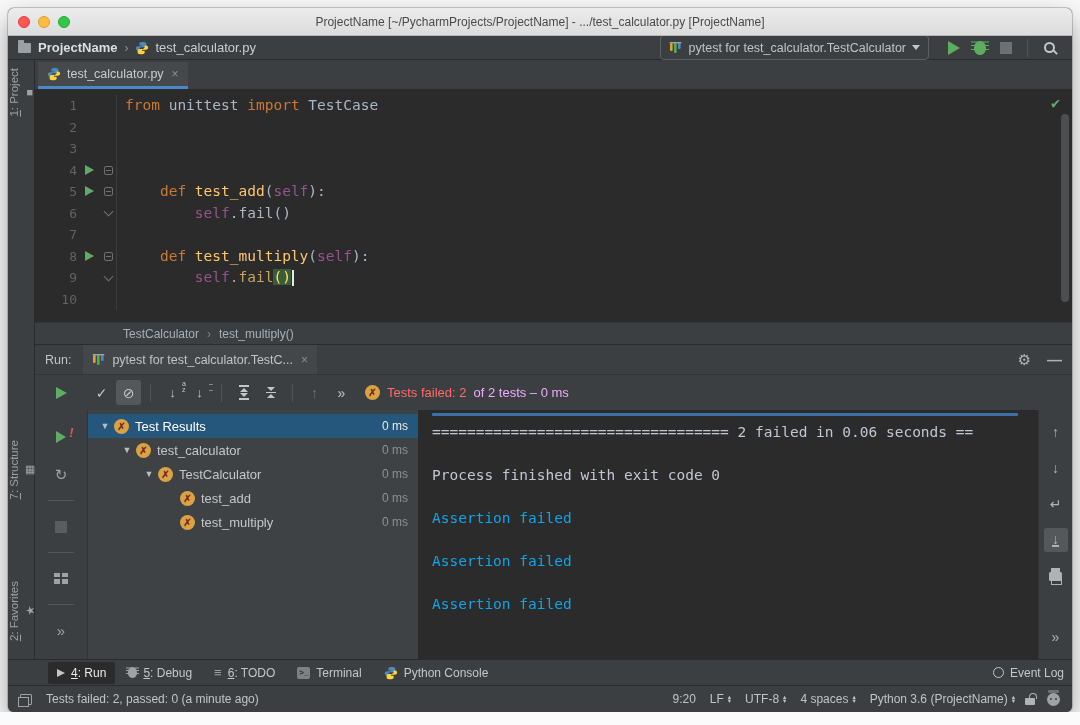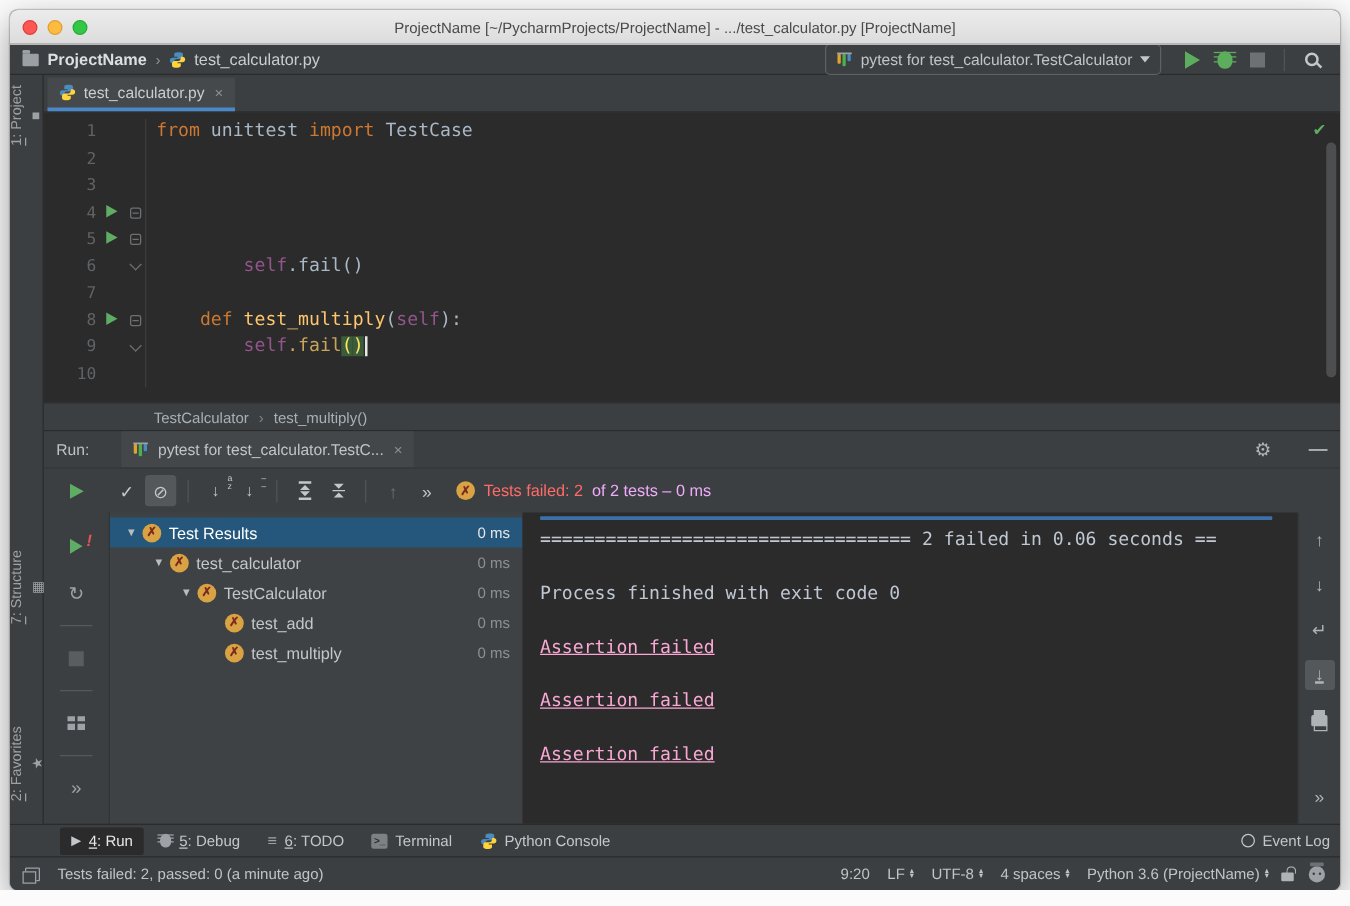--- a/index.html
+++ b/index.html
@@ -69,21 +69,21 @@
   .code { white-space:pre; padding-left:8px; color:#a9b7c6; }
   .tk-kw{color:#cc7832;} .tk-id{color:#a9b7c6;} .tk-fn{color:#ffc66d;} .tk-self{color:#94558d;} .tk-warm{color:#c9a45c;}
   .tk-hl{background:#3a5c3a;color:#ffe45e;}
   .caret { display:inline-block; width:2px; height:16px; background:#e8e8e8; vertical-align:middle; margin-left:1px; }
   .insp-ok { position:absolute; top:4px; right:12px; color:#5fad65; font-size:15px; font-weight:bold; }
   .escroll { position:absolute; right:3px; top:24px; width:8px; height:188px; background:#595b5d; border-radius:4px; opacity:.75; }
   
   .bcrumbs { height:22px; flex:none; background:#3c3f41; border-top:1px solid #323537; display:flex; align-items:center;
     padding-left:88px; gap:8px; font-size:12px; color:#a8b0b6; }
   
-  .runheader { height:30px; flex:none; background:#3c3f41; border-top:1px solid #2b2b2b; display:flex; align-items:center; padding:0 10px; font-size:12.5px;gap:14px; }
+  .runheader { height:30px; flex:none; background:#3c3f41; border-top:1px solid #2b2b2b; display:flex; align-items:center; padding:0 10px; font-size:12.5px; }
   .runheader .rlabel { color:#bfc4c7; margin-right:12px; }
   .runtab { display:flex; align-items:center; gap:6px; color:#bfc4c7; background:#434749; height:100%; padding:0 9px; }
   .gear { color:#b0b3b5; font-size:15px; }
   .hidebtn { color:#b0b3b5; font-size:15px; font-weight:bold; margin-left:16px; }
   
   .testbar { height:36px; flex:none; background:#3c3f41; border-top:1px solid #333638; display:flex; align-items:center; }
   .testbar .leftcell { width:53px; flex:none; display:flex; justify-content:center; }
   .ticon { width:25px; height:25px; display:flex; align-items:center; justify-content:center; color:#c3c7ca; font-size:14px; border-radius:3px; margin:0 1px; }
   .ticon.sel { background:#54585a; }
   .ticon.dis { color:#6e7173; }
@@ -113,21 +113,21 @@
   .tree-row.selected { background:#25567b; color:#fff; }
   .tree-row .tw-exp { width:18px; text-align:center; color:#b7bcbf; font-size:9px; flex:none; }
   .tree-row .tlabel { margin-left:6px; white-space:nowrap; }
   .tree-row .ttime { margin-left:auto; font-size:12px; color:#8c9195; }
   .tree-row.selected .ttime { color:#e8e8e8; }
   .console { flex:1; background:#2b2b2b; font-family:"DejaVu Sans Mono", monospace; font-size:14.5px; color:#bfc8d2;
     overflow:hidden; position:relative; padding:12px 0 0 14px; }
   .clipped-link { position:absolute; top:0; left:14px; right:20px; height:7px; overflow:hidden; }
   .clipped-link .bar { margin-top:3px; height:2.5px; background:#3f7dbf; opacity:.85; border-radius:1px; }
   .console-line { height:21.5px; line-height:21.5px; white-space:pre; }
-  .console-line.err { color:#f9a8d4;text-decoration:underline; }
+  .console-line.err { color:#0ea5e9; }
   .ctools { width:34px; flex:none; background:#3c3f41; border-left:1px solid #323537; display:flex; flex-direction:column; align-items:center; padding-top:10px; gap:12px; }
   .ctool { width:24px; height:24px; display:flex; align-items:center; justify-content:center; color:#b0b3b5; font-size:14px; border-radius:3px; }
   .ctool.sel { background:#54585a; }
   .scrollend { border-bottom:2px solid #b0b3b5; line-height:12px; }
   .printer { width:13px; height:9px; background:#b0b3b5; border-radius:1.5px; position:relative; }
   .printer::before { content:""; position:absolute; top:-4px; left:2px; width:9px; height:4px; background:#b0b3b5; }
   .printer::after { content:""; position:absolute; bottom:-4px; left:2px; width:9px; height:3px; border:1px solid #b0b3b5; background:#3c3f41; }
   
   .bottombar { height:26px; flex:none; background:#3c3f41; border-top:1px solid #2b2b2b; display:flex; align-items:center; padding:0 8px 0 40px; font-size:12px; color:#c3c7ca; gap:4px; }
   .btab { display:flex; align-items:center; gap:6px; height:22px; padding:0 9px; border-radius:2px; cursor:default; }
@@ -259,20 +259,21 @@
             <span class="gut-fold">
               <span class="fold-open"></span>
             </span>
           </div>
           <div class="code-line">
             <span class="ln">5</span>
             <span class="gut-run"><span class="runarrow"></span></span>
             <span class="gut-fold">
               <span class="fold-open"></span>
             </span>
+            <span class="code"><span class="tk-id">    </span><span class="tk-kw">def </span><span class="tk-fn">test_add</span><span class="tk-id">(</span><span class="tk-self">self</span><span class="tk-id">):</span></span>
           </div>
           <div class="code-line">
             <span class="ln">6</span>
             <span class="gut-run"></span>
             <span class="gut-fold">
               <span class="fold-end"></span>
             </span>
             <span class="code"><span class="tk-id">        </span><span class="tk-self">self</span><span class="tk-id">.fail()</span></span>
           </div>
           <div class="code-line">

